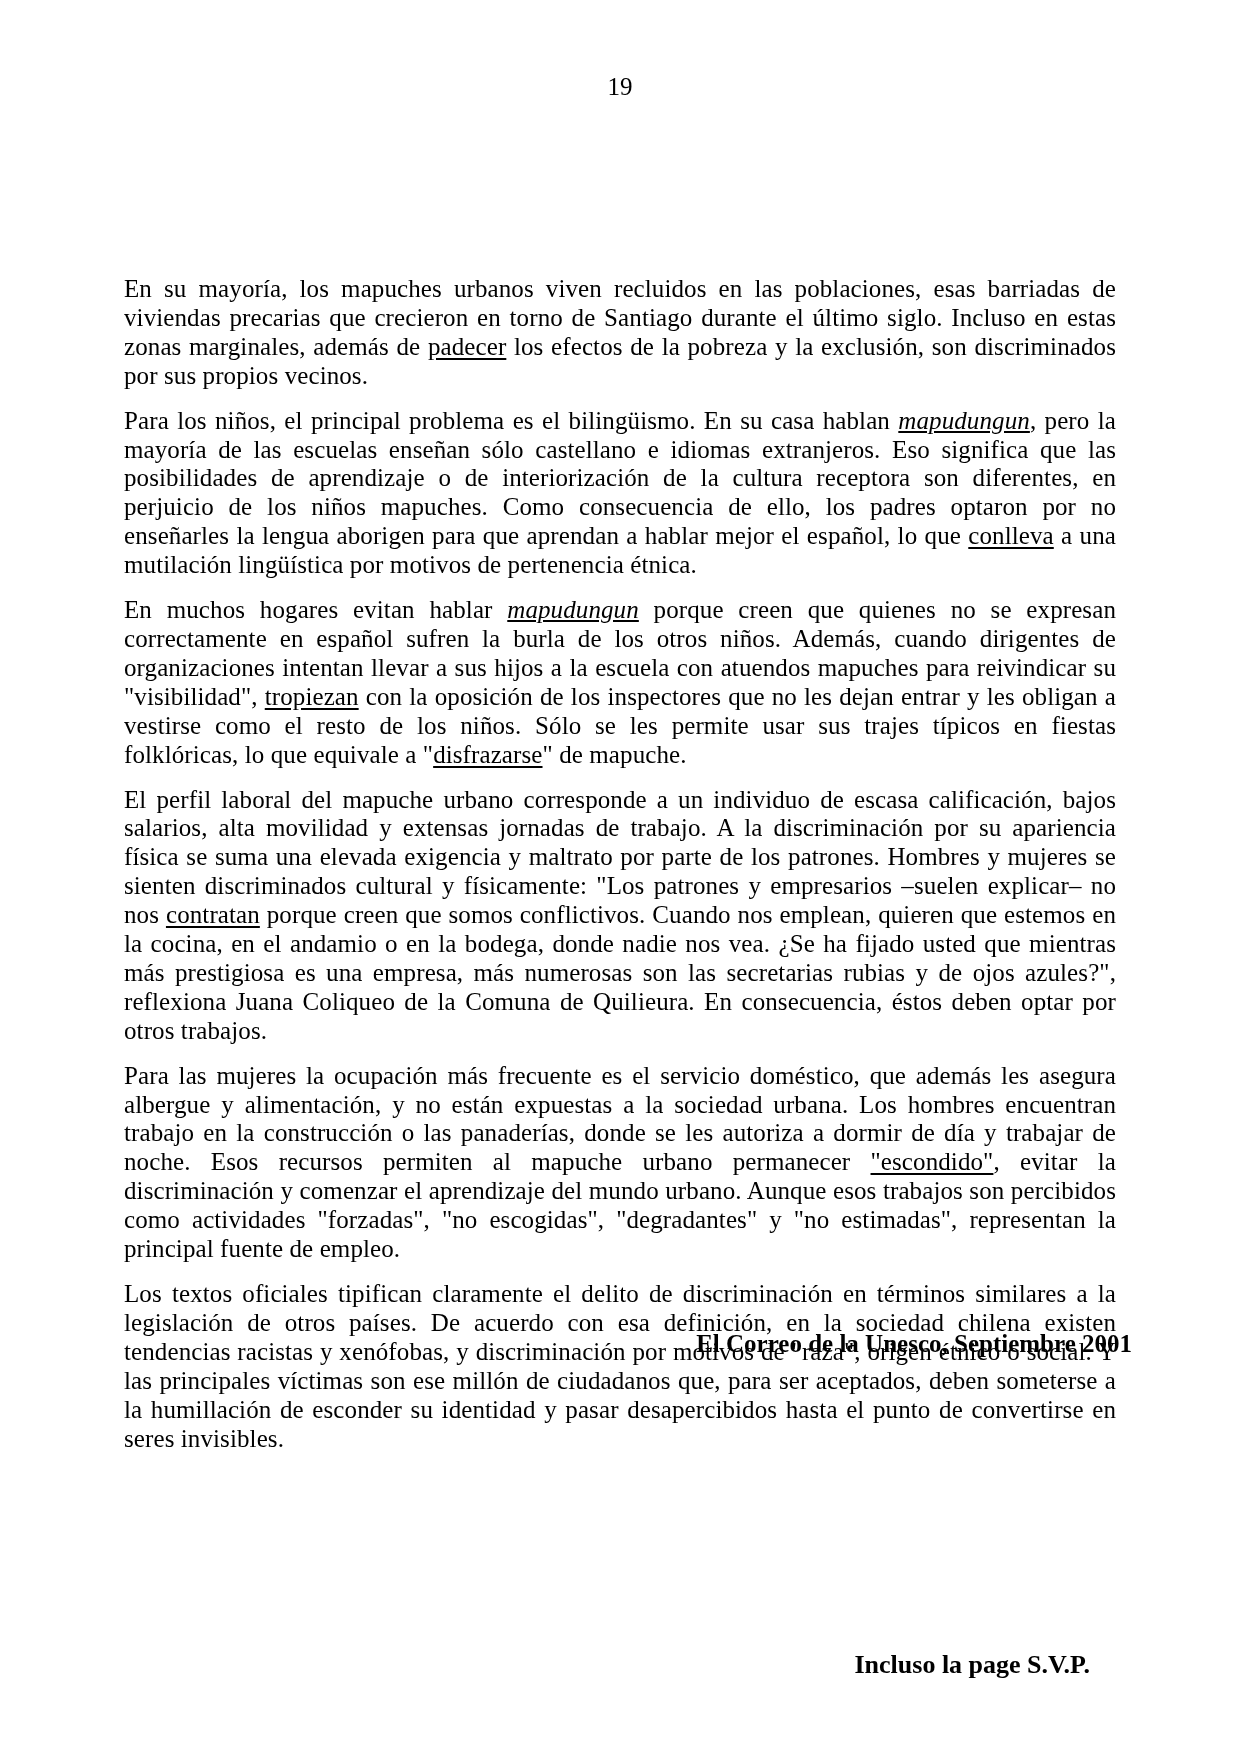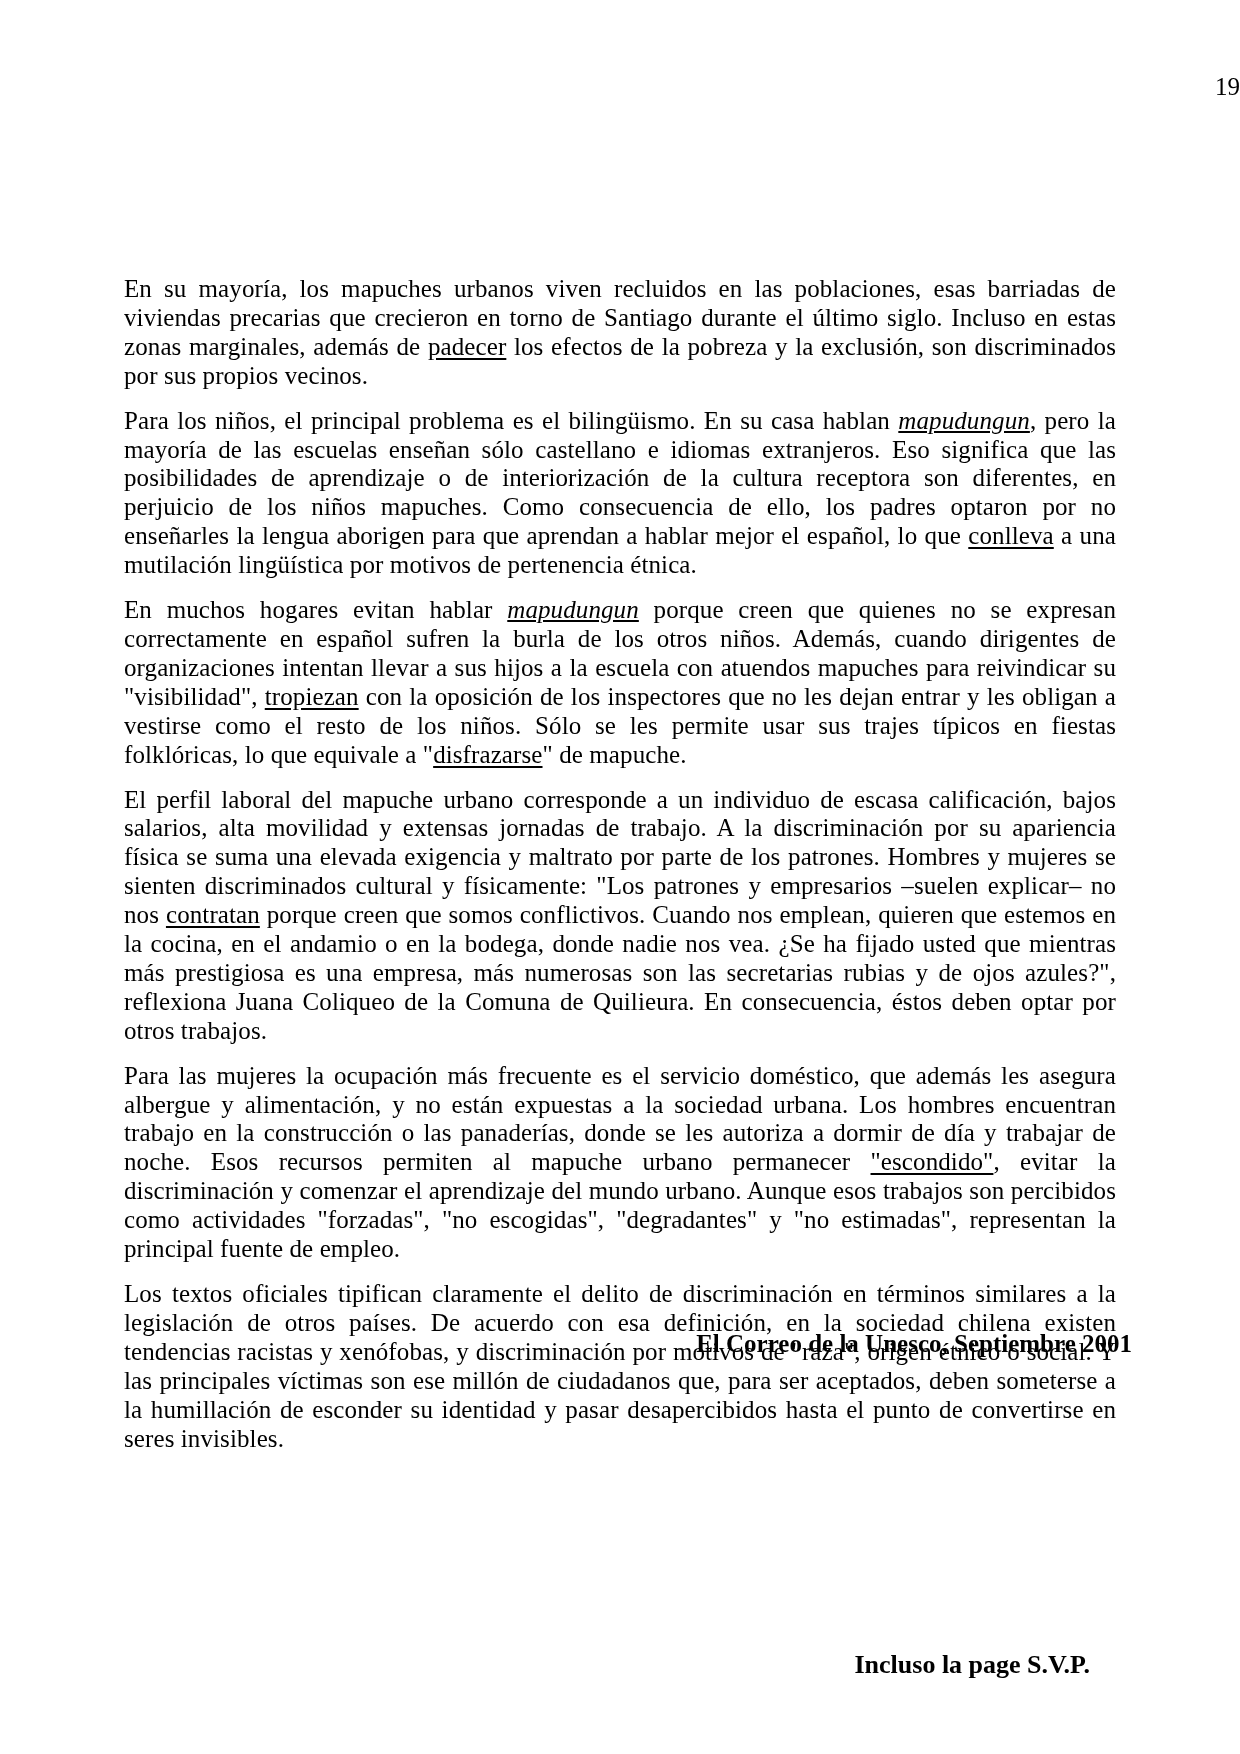--- a/index.html
+++ b/index.html
@@ -14,21 +14,21 @@
     background: #ffffff;
     color: #000000;
     font-family: "Liberation Serif", "DejaVu Serif", serif;
     overflow: hidden;
   }
   .page-number {
     position: absolute;
     top: 72px;
     left: 0;
     width: 100%;
-    text-align: right;
+    text-align: center;
     font-size: 25px;
     line-height: 29px;
   }
   .body-text {
     position: absolute;
     left: 108px;
     top: 259px;
     width: 1024px;
     font-size: 25px;
     line-height: 28.9px;

